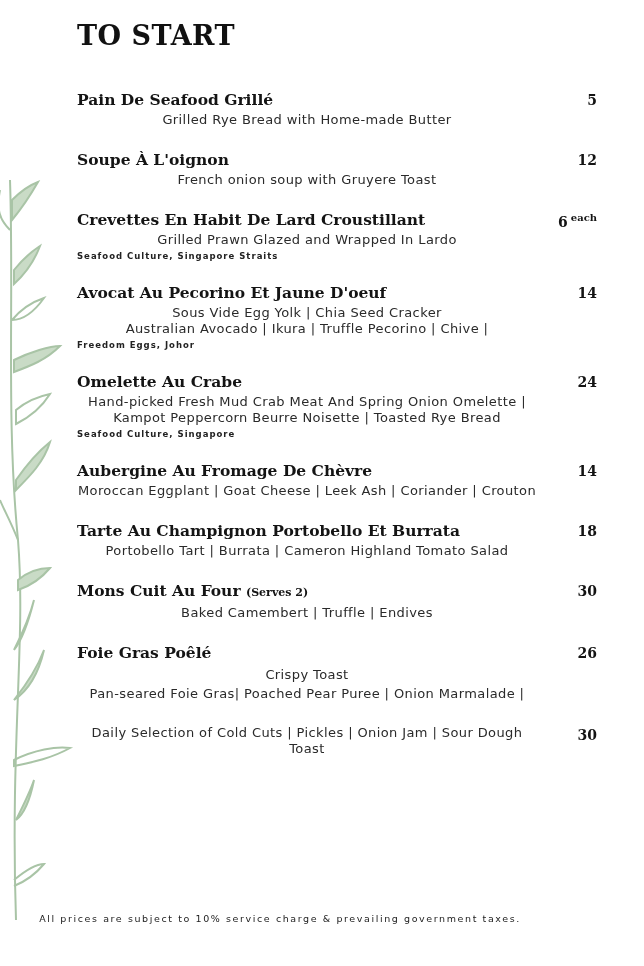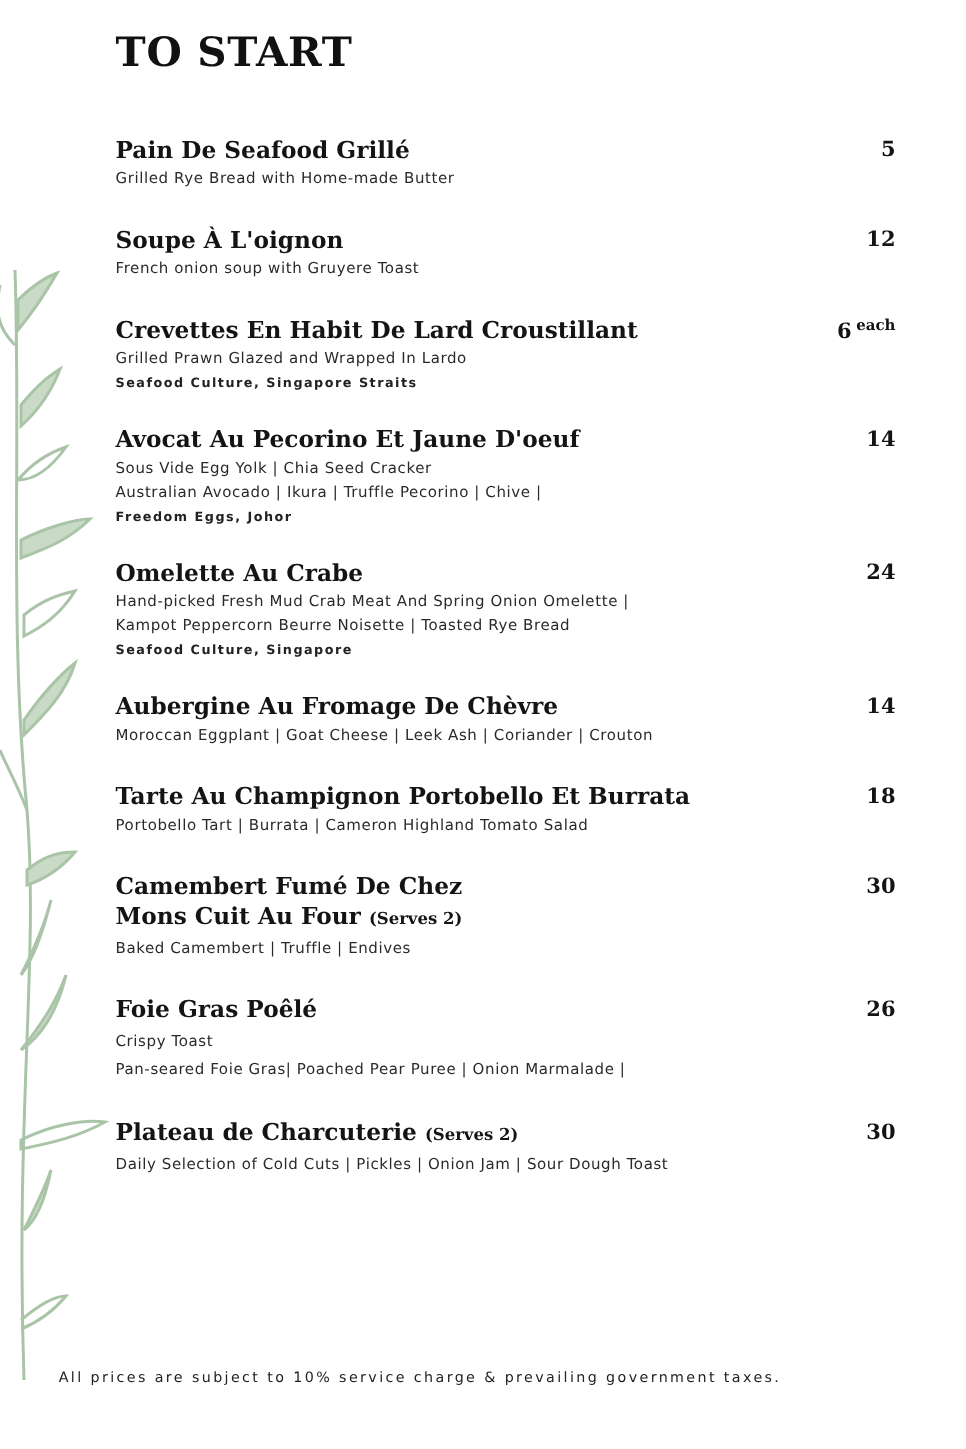--- a/index.html
+++ b/index.html
@@ -19,22 +19,22 @@
       font-family: "DejaVu Serif", serif; font-weight: bold; font-size: 15.5px; line-height: 20px;
       color: #141414; width: 460px;
     }
     .serves { font-size: 11px; font-weight: bold; }
     .item-price {
       position: absolute; right: 0; top: 2px;
       font-family: "DejaVu Serif", serif; font-weight: bold; font-size: 14px; color: #141414;
     }
     .price-unit { font-size: 10px; vertical-align: super; margin-left: 3px; }
     .item-desc {
-      font-family: "DejaVu Sans", sans-serif; font-size: 10px; line-height: 16px; color: #2a2a2a;
-      letter-spacing: 0.4px; margin-top: 2px; width: 460px;
+      font-family: "DejaVu Sans", sans-serif; font-size: 13px; line-height: 16px; color: #2a2a2a;
+      letter-spacing: 0.4px; margin-top: 2px; width: 460px; text-align: center;
     }
     .item-source {
       font-family: "DejaVu Sans", sans-serif; font-size: 8.5px; font-weight: bold;
       letter-spacing: 1px; color: #222; margin-top: 3px;
     }
     .footer {
       position: absolute; left: 0; width: 560px; top: 913px; text-align: center;
       font-family: "DejaVu Sans", sans-serif; font-size: 9.5px; letter-spacing: 1.6px; line-height: 12px; color: #222;
     }
   </style>
@@ -109,38 +109,36 @@
   </div>
 
   <div class="item">
     <div class="item-name">Tarte Au Champignon Portobello Et Burrata</div>
     <div class="item-price"><span>18</span></div>
     <div class="item-desc">Portobello Tart | Burrata | Cameron Highland Tomato Salad</div>
   </div>
 
   <div class="item">
     <div class="item-name">
-      <div>Camembert Fumé De Chez</div>
       <div><span>Mons Cuit Au Four</span> <span class="serves">(Serves 2)</span></div>
     </div>
     <div class="item-price"><span>30</span></div>
     <div class="item-desc">Baked Camembert | Truffle | Endives</div>
   </div>
 
   <div class="item">
     <div class="item-name">Foie Gras Poêlé</div>
     <div class="item-price"><span>26</span></div>
     <div class="item-desc" style="line-height:19px">
         <div>Crispy Toast</div>
         <div>Pan-seared Foie Gras| Poached Pear Puree | Onion Marmalade |</div>
       </div>
   </div>
 
   <div class="item">
-    <div class="item-name"><span>Plateau de Charcuterie</span> <span class="serves">(Serves 2)</span></div>
     <div class="item-price"><span>30</span></div>
     <div class="item-desc">Daily Selection of Cold Cuts | Pickles | Onion Jam | Sour Dough Toast</div>
   </div>
 
 </div>
 
 <div class="footer">
   <div>All prices are subject to 10% service charge &amp; prevailing government taxes.</div>
 </div>
 

